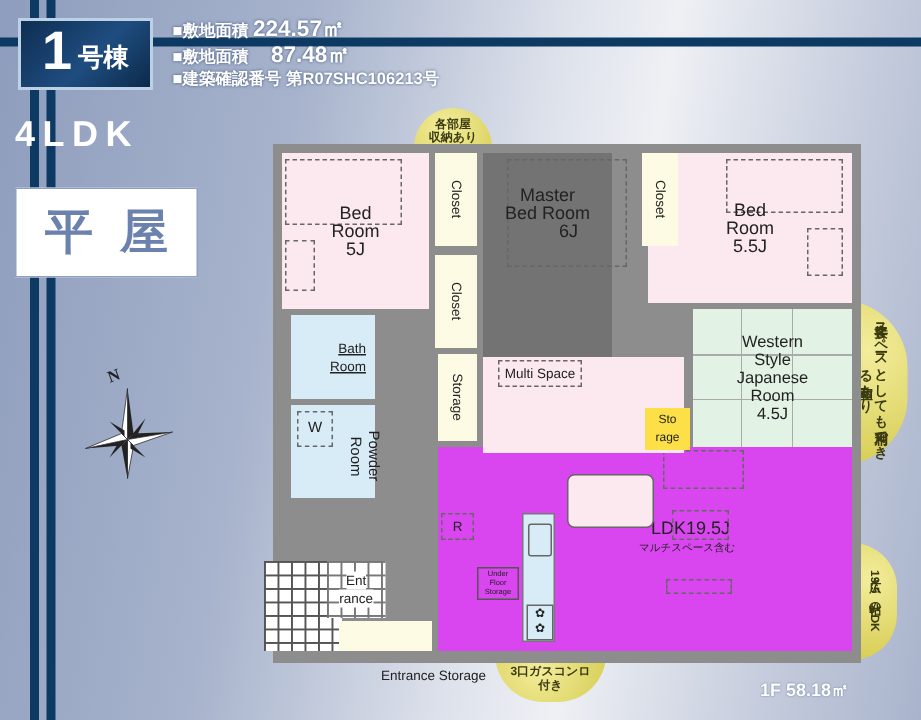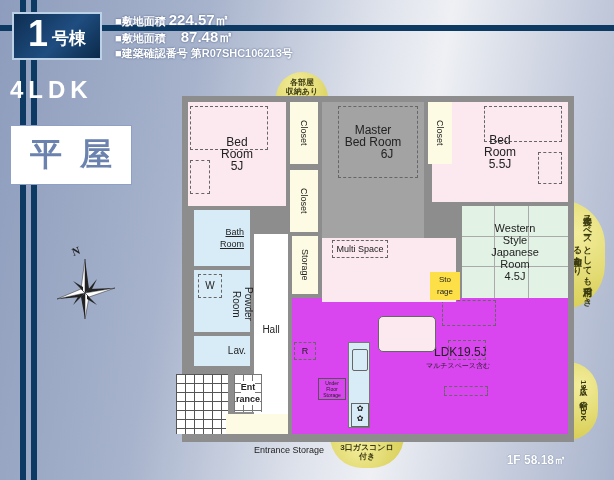--- a/index.html
+++ b/index.html
@@ -95,21 +95,21 @@
     <span style="font-size:12px;position:relative;">5J</span>
   </div>
 
   <div class="room" style="left:108px;top:6px;width:28px;height:62px;background:#fdfbe3;">
     <span class="vert">Closet</span>
   </div>
   <div class="room" style="left:108px;top:74px;width:28px;height:62px;background:#fdfbe3;">
     <span class="vert">Closet</span>
   </div>
 
-  <div class="room" style="left:140px;top:6px;width:102px;height:136px;background:#a3a3a3;">
+  <div class="room" style="left:140px;top:6px;width:86px;height:136px;background:#737373;">
     <div class="dash" style="left:16px;top:4px;width:80px;height:72px;"></div>
     <span style="font-size:12px;position:relative;margin-top:-56px;">Master</span>
     <span style="font-size:12px;position:relative;">Bed Room</span>
     <span style="font-size:12px;position:relative;margin-left:28px;">6J</span>
   </div>
 
   <div class="room" style="left:246px;top:6px;width:24px;height:62px;background:#fdfbe3;">
     <span class="vert">Closet</span>
   </div>
 
@@ -129,33 +129,27 @@
     <span style="font-size:9px;">Room</span>
   </div>
 
   <div class="room" style="left:12px;top:174px;width:56px;height:62px;background:#d8ecf8;">
     <div class="dash" style="left:4px;top:4px;width:24px;height:24px;display:flex;align-items:center;justify-content:center;font-size:10px;">
         <span>W</span>
       </div>
     <span class="vert" style="position:absolute;left:36px;top:6px;font-size:10px;">Powder Room</span>
   </div>
 
-  <div class="room" style="left:12px;top:240px;width:56px;height:30px;background:#d8ecf8;align-items:flex-end;padding-right:4px;">
-    <span style="font-size:10px;">Lav.</span>
-  </div>
 
-  <div class="room" style="left:72px;top:138px;width:34px;height:200px;background:#fff;">
-    <span style="font-size:10px;position:absolute;top:90px;">Hall</span>
-  </div>
 
   <div class="room" style="left:110px;top:140px;width:26px;height:58px;background:#fdfbe3;">
     <span class="vert">Storage</span>
   </div>
 
-  <div class="room" style="left:52px;top:278px;width:28px;height:38px;background:#fff;background-image:linear-gradient(#777 1px,transparent 1px),linear-gradient(90deg,#777 1px,transparent 1px);background-size:9px 9px;font-weight:bold;">
+  <div class="room" style="left:36px;top:278px;width:39px;height:38px;background:#fff;background-image:linear-gradient(#777 1px,transparent 1px),linear-gradient(90deg,#777 1px,transparent 1px);background-size:9px 9px;">
     <span style="font-size:9px;background:#fff;">Ent</span>
     <span style="font-size:9px;background:#fff;">rance</span>
   </div>
   <div class="room" style="left:44px;top:318px;width:62px;height:20px;background:#fdfbe3;"></div>
 
   <div class="room" style="left:110px;top:202px;width:276px;height:136px;background:#d946ef;">
     <span style="position:absolute;left:142px;top:48px;font-size:12px;">LDK19.5J</span>
     <span style="position:absolute;left:134px;top:62px;font-size:7px;">マルチスペース含む</span>
     <div class="dash" style="left:150px;top:2px;width:54px;height:26px;"></div>
     <div class="dash" style="left:156px;top:42px;width:38px;height:20px;"></div>

